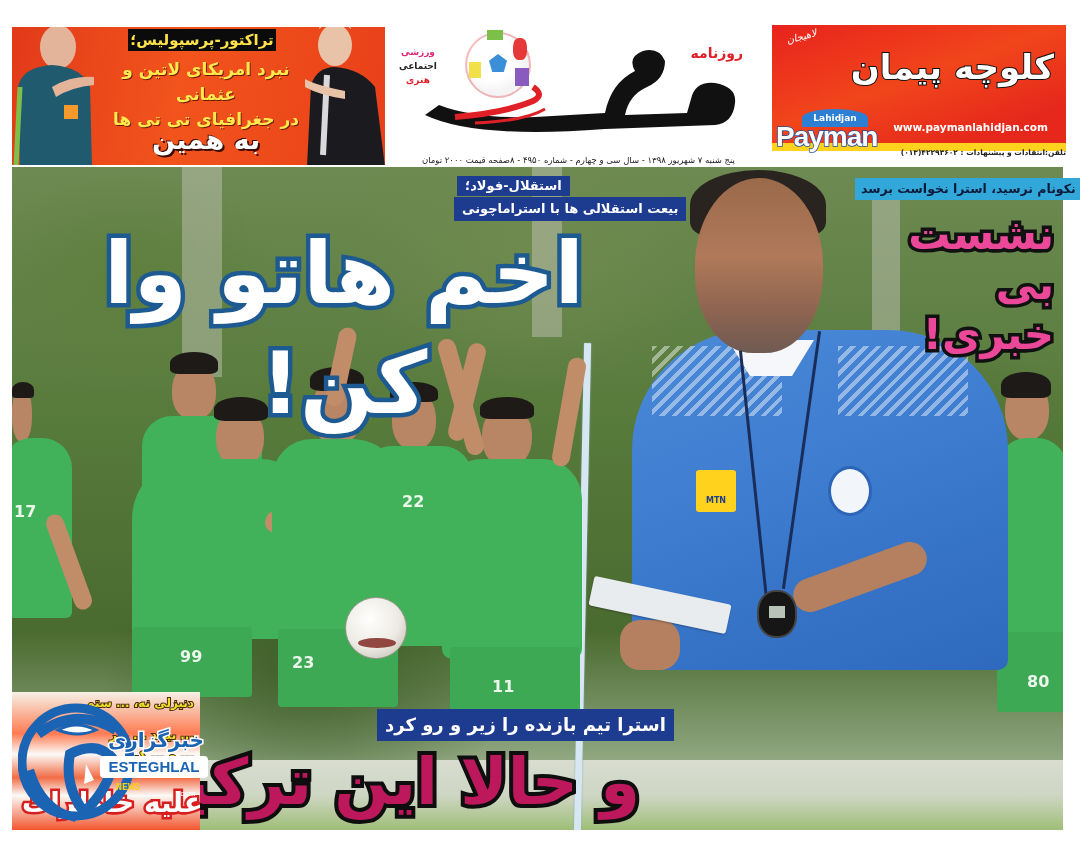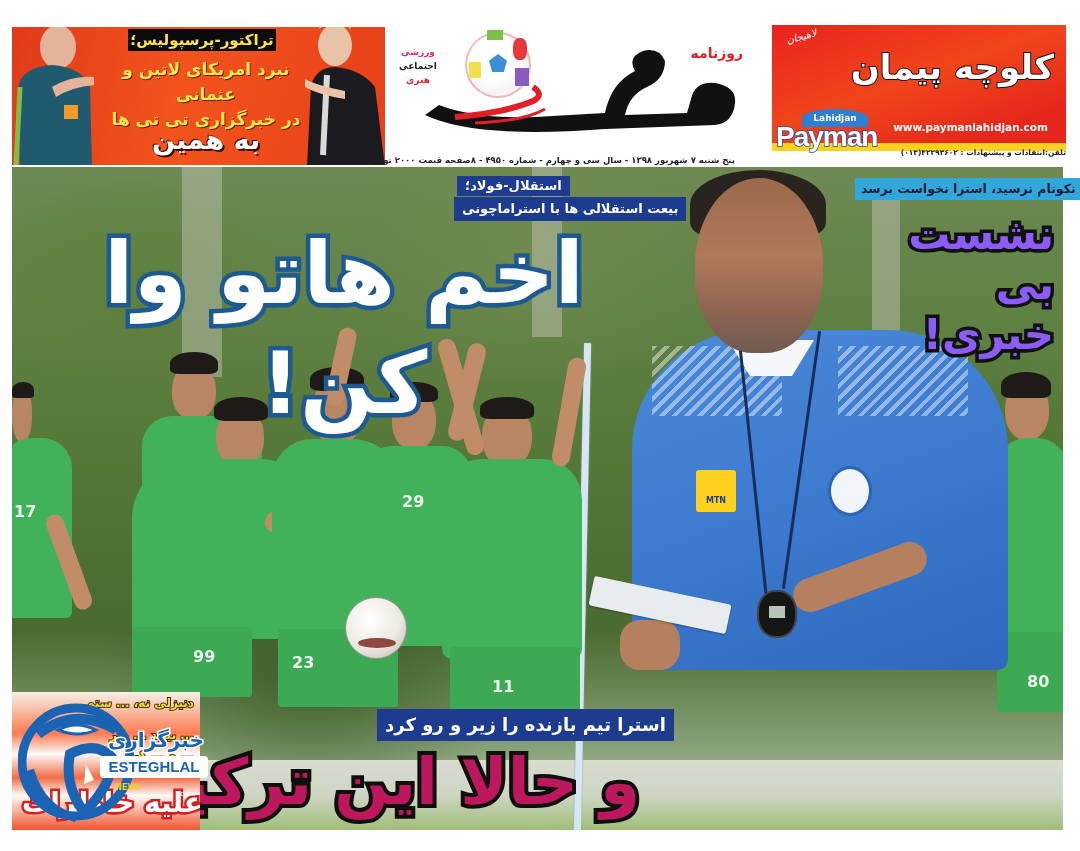--- a/index.html
+++ b/index.html
@@ -28,21 +28,21 @@
   .logo-ball { position: absolute; left: 70px; top: 17px; width: 66px; height: 66px; border-radius: 50%;
     background: radial-gradient(circle at 40% 40%, #fff 0 40%, #f4f4f4 60%);
     box-shadow: inset 0 0 0 2px rgba(230,60,70,.35); }
   .logo-ball .patch { position: absolute; width: 18px; height: 18px; }
   .logo-tags { position: absolute; left: 4px; top: 30px; width: 38px; text-align: center; direction: rtl;
     font-size: 9px; font-weight: bold; line-height: 14px; }
   .logo-tags span { display: block; }
   .logo-word { position: absolute; left: 20px; top: 28px; width: 330px; height: 110px; }
   .logo-ruznameh { position: absolute; right: 24px; top: 30px; color: #e02027; font-weight: bold; font-size: 14px; direction: rtl; }
   .issue-line { position: absolute; left: 40px; top: 140px; width: 300px; text-align: center; font-size: 8.5px;
-    font-weight: bold; color: #222; direction: rtl; white-space: nowrap; }
+    font-weight: normal; color: #222; direction: rtl; white-space: nowrap; }
 
   
   .ad-right { position: absolute; left: 772px; top: 20px; width: 294px; height: 126px;
     background: linear-gradient(160deg, #e8231d 0%, #f1451b 45%, #e5281b 80%); overflow: hidden; }
   .ad-right .ad-title { position: absolute; right: 12px; top: 22px; color: #fff; font-weight: bold; font-size: 34px;
     direction: rtl; -webkit-text-stroke: 2px #111; paint-order: stroke fill; letter-spacing: 1px; }
   .ad-right .ad-sub { position: absolute; left: 14px; top: 6px; color: #fff; font-size: 10px; font-style: italic;
     direction: rtl; transform: rotate(-15deg); }
   .ad-right .ad-url { position: absolute; right: 18px; top: 96px; color: #fff; font-size: 10.5px; font-weight: bold; }
   .ad-right .ad-yellow { position: absolute; left: 0; bottom: 0; width: 100%; height: 8px; background: #ffd21e; }
@@ -106,21 +106,21 @@
   .coach-arm { position: absolute; background: #b4805f; border-radius: 20px; }
 
   
   .tag-navy { position: absolute; background: #1d3b8f; color: #fff; font-weight: bold; direction: rtl; white-space: nowrap; }
   .tag-cyan { position: absolute; background: #32a7da; color: #0c1b3a; font-weight: bold; direction: rtl; white-space: nowrap; }
 
   .main-headline { position: absolute; left: 14px; top: 218px; width: 660px; height: 120px; text-align: center;
     direction: rtl; color: #ffffff; font-weight: bold; font-size: 86px; line-height: 110px; letter-spacing: 2px;
     -webkit-text-stroke: 9px #1e5a92; paint-order: stroke fill; }
   .side-headline { position: absolute; right: 26px; top: 210px; width: 150px; text-align: right; direction: rtl;
-    color: #8b5cf6; font-weight: bold; font-size: 42px; line-height: 50px;
+    color: #ec4899; font-weight: bold; font-size: 42px; line-height: 50px;
     -webkit-text-stroke: 7px #111; paint-order: stroke fill; }
   .bottom-headline { position: absolute; left: 350px; top: 752px; width: 290px; text-align: center; direction: rtl;
     color: #be185d; font-weight: bold; font-size: 64px; line-height: 60px;
     -webkit-text-stroke: 8px #0e0e0e; paint-order: stroke fill; white-space: nowrap; }
 
   
   .inset { position: absolute; left: 12px; top: 692px; width: 188px; height: 138px;
     background: linear-gradient(180deg, #f6f1e6 0%, #ff7b52 30%, #fbfaf7 45%, #f26c45 62%, #fbfaf7 75%, #f2552e 100%); overflow: hidden; }
   .inset .inset-line { position: absolute; left: 18px; right: 6px; color: #ece028; font-size: 12px; font-weight: bold;
     text-align: right; direction: rtl; -webkit-text-stroke: 2px #4a2b10; paint-order: stroke fill; white-space: nowrap; }
@@ -145,21 +145,21 @@
     <svg class="person-a" viewBox="0 0 82 150">
       <ellipse cx="46" cy="30" rx="18" ry="22" fill="#e4b49a"></ellipse>
       <path d="M8 150 L6 70 Q10 50 40 48 Q70 50 78 70 L80 150 Z" fill="#1f5a6e"></path>
       <path d="M8 70 L4 150" stroke="#7cc04a" stroke-width="5"></path>
       <rect x="52" y="88" width="14" height="14" fill="#f39a2b"></rect>
       <path d="M40 70 Q60 58 82 60 L82 68 Q60 70 44 80 Z" fill="#e4b49a"></path>
     </svg>
     <div class="kicker-black">تراکتور-پرسپولیس؛</div>
     <div class="headline-yellow">
       <div>نبرد امریکای لاتین و عثمانی</div>
-      <div>در خبرگزاری تی تی ها</div>
+      <div>در جغرافیای تی تی ها</div>
     </div>
     <div class="headline-white">به همین سرسختی</div>
     <svg class="person-b" viewBox="0 0 80 152">
       <ellipse cx="30" cy="30" rx="17" ry="21" fill="#e9c3a8"></ellipse>
       <path d="M14 14 Q30 0 46 14 Q44 6 30 4 Q16 6 14 14Z" fill="#eeeeee"></path>
       <path d="M2 152 L6 70 Q12 52 30 52 Q56 54 70 72 L80 152 Z" fill="#1b1b1f"></path>
       <path d="M22 60 L18 140" stroke="#d9d9d9" stroke-width="6"></path>
       <path d="M40 76 Q10 70 0 64 L0 72 Q14 80 40 84 Z" fill="#e9c3a8"></path>
     </svg>
   </section>
@@ -219,38 +219,38 @@
     <div class="hair" style="left:28px;top:0;width:48px;height:22px;"></div>
     <div class="shirt" style="left:0;top:64px;width:120px;height:200px;"></div>
   </div>
 
   <div class="player" style="left:120px;top:230px;">
     <div class="head" style="left:84px;top:10px;width:48px;height:60px;"></div>
     <div class="hair" style="left:82px;top:0;width:54px;height:24px;"></div>
     <div class="shirt" style="left:0;top:62px;width:170px;height:180px;border-radius:60px 40px 10px 10px;"></div>
     <div class="arm" style="left:130px;top:130px;width:100px;height:22px;transform:rotate(24deg);"></div>
     <div class="shorts" style="left:0;top:230px;width:120px;height:70px;"></div>
-    <div class="num" style="left:61px;top:250px;">99</div>
+    <div class="num" style="left:48px;top:250px;">99</div>
   </div>
 
   <div class="player" style="left:260px;top:200px;">
     <div class="head" style="left:40px;top:10px;width:50px;height:68px;"></div>
     <div class="hair" style="left:38px;top:0;width:54px;height:24px;"></div>
     <div class="shirt" style="left:0;top:72px;width:130px;height:200px;border-radius:40px 50px 10px 10px;"></div>
     <div class="num" style="left:90px;top:130px;">3</div>
     <div class="shorts" style="left:6px;top:262px;width:120px;height:78px;"></div>
     <div class="num" style="left:20px;top:286px;">23</div>
     <div class="arm" style="left:60px;top:-40px;width:18px;height:80px;transform:rotate(12deg);"></div>
   </div>
 
   <div class="player" style="left:360px;top:215px;">
     <div class="head" style="left:20px;top:8px;width:44px;height:60px;"></div>
     <div class="hair" style="left:18px;top:0;width:48px;height:20px;"></div>
     <div class="shirt" style="left:-10px;top:64px;width:110px;height:200px;"></div>
-    <div class="num" style="left:30px;top:110px;">29</div>
+    <div class="num" style="left:30px;top:110px;">22</div>
     <div class="arm" style="left:86px;top:-40px;width:18px;height:100px;transform:rotate(14deg);"></div>
   </div>
 
   <div class="player" style="left:430px;top:230px;">
     <div class="head" style="left:40px;top:8px;width:50px;height:62px;"></div>
     <div class="hair" style="left:38px;top:0;width:54px;height:22px;"></div>
     <div class="shirt" style="left:0;top:62px;width:140px;height:200px;border-radius:40px 40px 10px 10px;"></div>
     <div class="arm" style="left:10px;top:-60px;width:18px;height:120px;transform:rotate(-16deg);"></div>
     <div class="arm" style="left:118px;top:-40px;width:18px;height:110px;transform:rotate(10deg);"></div>
     <div class="shorts" style="left:8px;top:250px;width:130px;height:90px;"></div>

